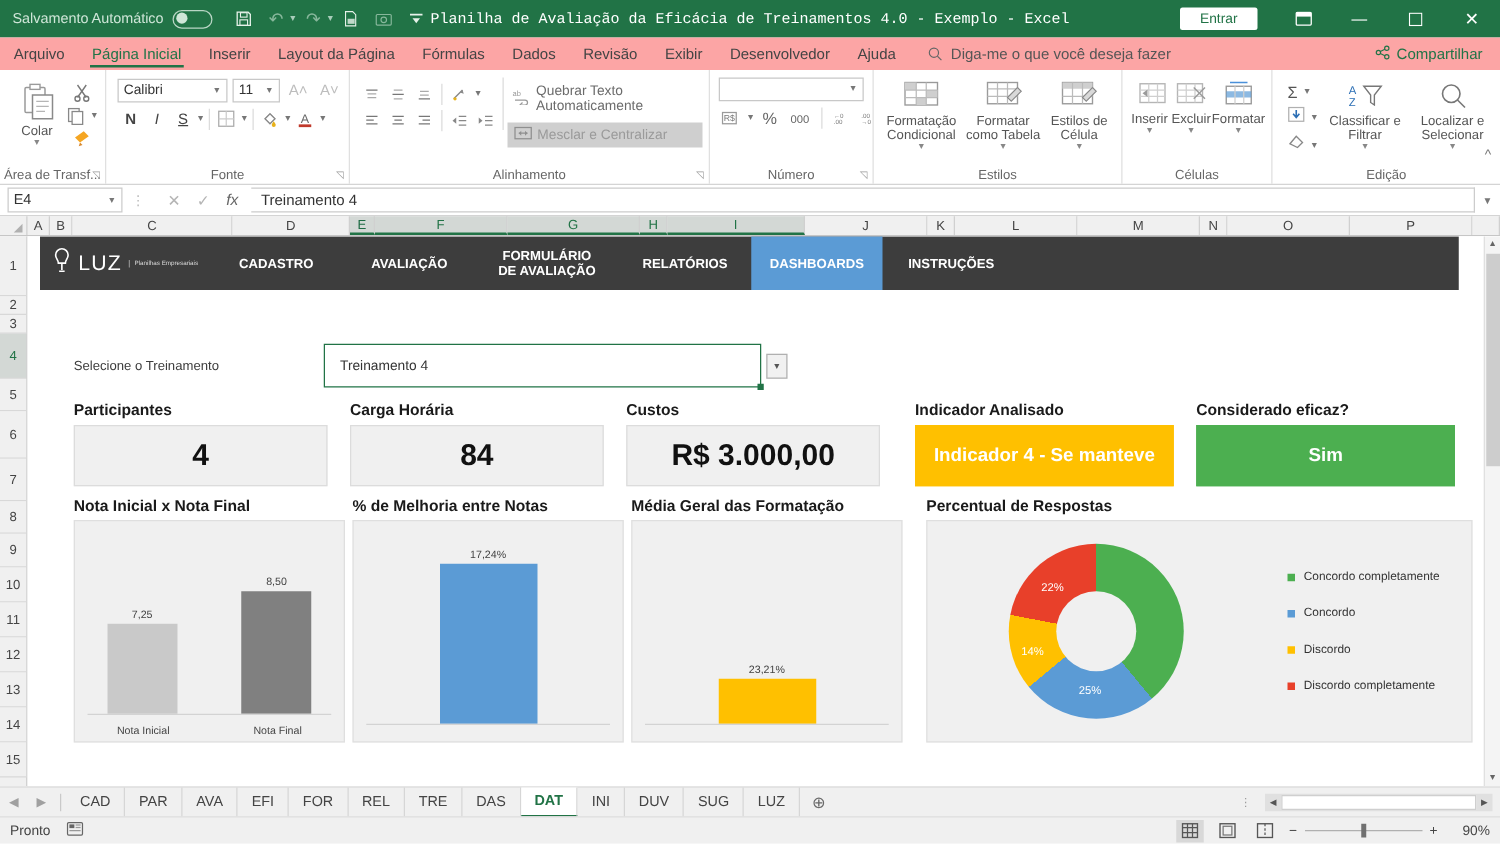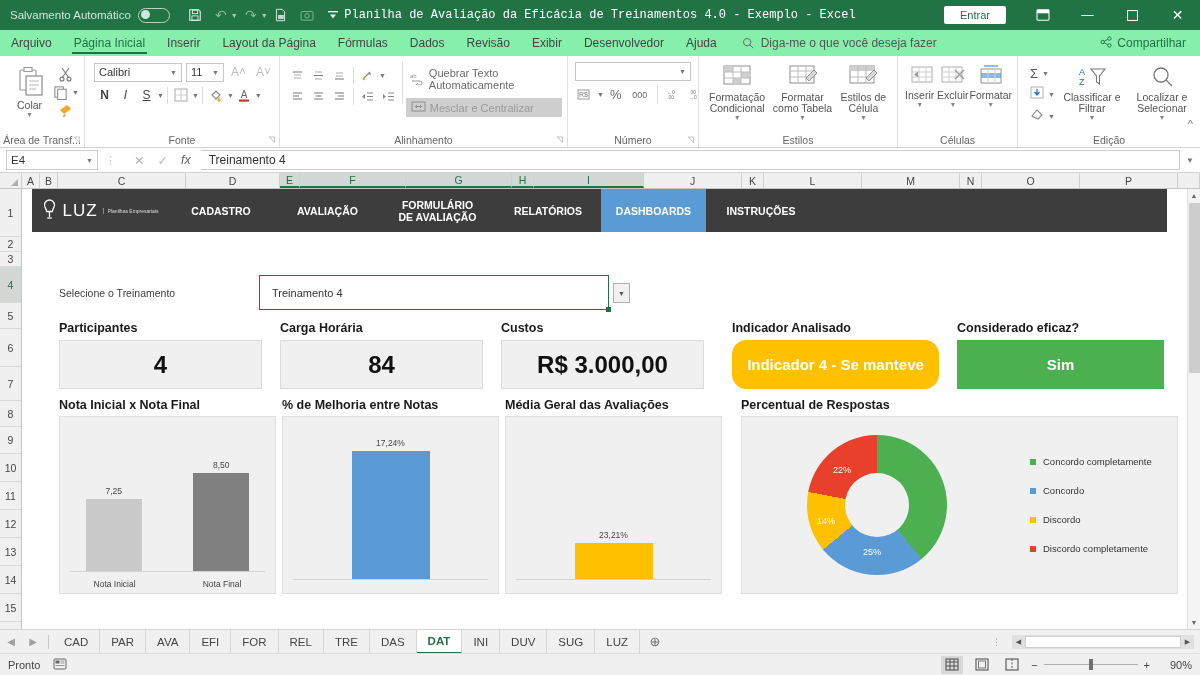--- a/index.html
+++ b/index.html
@@ -44,21 +44,21 @@
   }
   .tb-ico {
     width: 45px; height: 30px; display: flex; align-items: center; justify-content: center;
     color: #fff; font-size: 12.5px;
   }
   .tb-ico.close { font-size: 14px; }
   .tb-ico.ribbondisp { font-size: 13px; }
 
   
   .menubar {
-    height: 26px; flex: 0 0 26px; background: #86efac;
+    height: 26px; flex: 0 0 26px; background: #fca5a5;
     display: flex; align-items: stretch; font-size: 12px; color: #444;
     position: relative;
   }
   .mtab { padding: 0 11px; display: flex; align-items: center; white-space: nowrap; position: relative;}
   .mtab.active { color: #217346; }
   .mtab.active::after {
     content: ""; position: absolute; left: 9px; right: 9px; bottom: 2px;
     height: 2.5px; background: #217346;
   }
   .tellme { display: flex; align-items: center; gap: 7px; padding-left: 14px; color: #555; }
@@ -213,21 +213,21 @@
 
   .kpirow { display: flex; padding: 11px 0 0 27px; gap: 18px; }
   .kpi { width: 203px; }
   .kpi.wide { width: 207px; }
   .kpi-title { font-size: 12.5px; font-weight: bold; color: #1a1a1a; margin-bottom: 5px; }
   .kpi-box {
     height: 49px; background: #f0f0f0; border: 1px solid #dcdcdc;
     display: flex; align-items: center; justify-content: center;
     font-size: 24px; font-weight: bold; color: #111;
   }
-  .kpi-box.amber { background: #ffc000; border-color:#ffc000; color: #fff; font-size: 15px; border-radius: 14px; }
+  .kpi-box.amber { background: #ffc000; border-color:#ffc000; color: #fff; font-size: 15px; }
   .kpi-box.green { background: #4caf50; border-color:#4caf50; color: #fff; font-size: 15px; }
 
   .chartrow { display: flex; padding: 9px 0 0 27px; gap: 6px; }
   .chart-title { font-size: 12.5px; font-weight: bold; color: #1a1a1a; margin-bottom: 4px; }
   .chart-box { background: #f0f0f0; border: 1px solid #dfdfdf; position: relative; }
   .cbar-sm { width: 217px; height: 178px; }
   .cbar-big { width: 437px; height: 178px; display: flex; }
 
   .bars { position: absolute; left: 0; right: 0; bottom: 22px; top: 8px; display: flex; align-items: flex-end; justify-content: space-around; }
   .barcol { display: flex; flex-direction: column; align-items: center; justify-content: flex-end; height: 100%; }
@@ -898,21 +898,21 @@
                 <div class="barcol">
                   <span class="barval">17,24%</span>
                   <div class="bar" style="height:128px;width:78px;background:#5b9bd5"></div>
                 </div>
               </div>
               <div class="axis" style="bottom:13px"></div>
             </div>
           </div>
 
           <div>
-            <div class="chart-title">Média Geral das Avaliações</div>
+            <div class="chart-title">Média Geral das Formatação</div>
             <div class="chart-box cbar-sm">
               <div class="bars" style="bottom:14px">
                 <div class="barcol">
                   <span class="barval">23,21%</span>
                   <div class="bar" style="height:36px;width:78px;background:#ffc000"></div>
                 </div>
               </div>
               <div class="axis" style="bottom:13px"></div>
             </div>
           </div>

